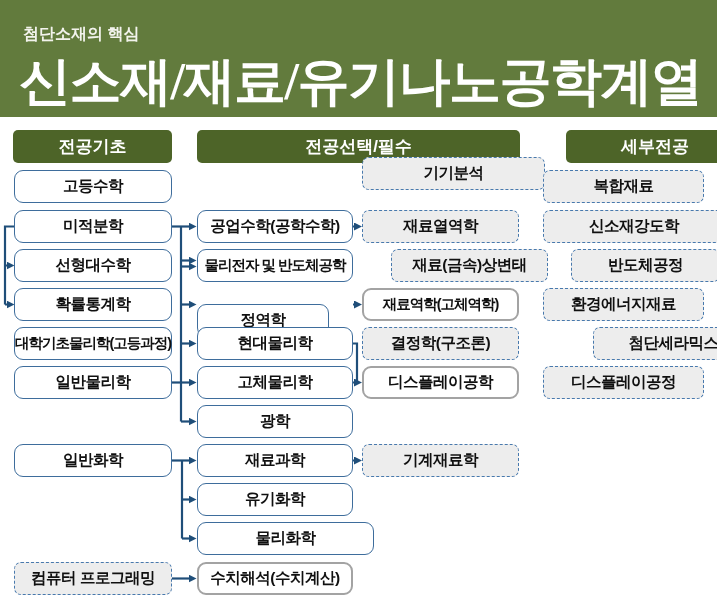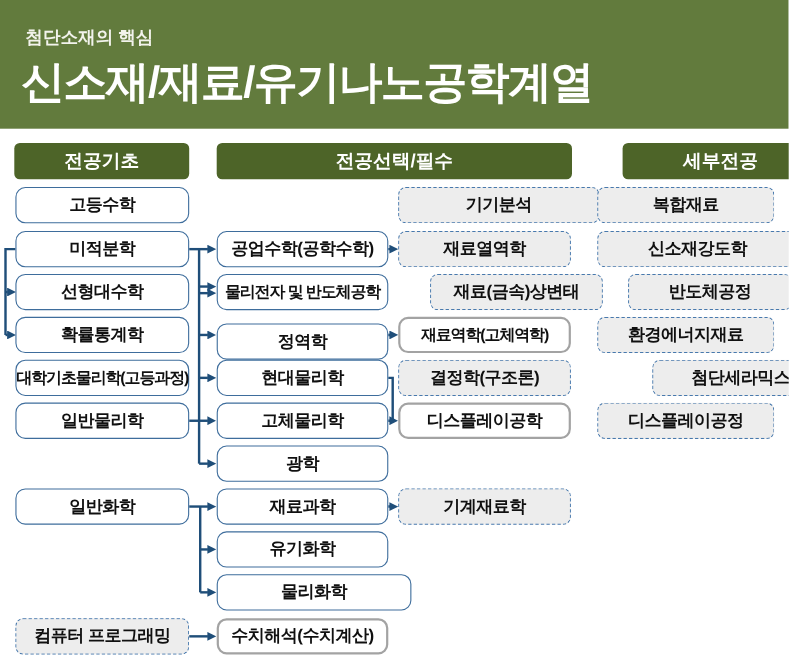--- a/index.html
+++ b/index.html
@@ -3,22 +3,22 @@
 <meta charset="utf-8">
 <style>
   html,body{margin:0;padding:0;}
   body{width:717px;height:600px;position:relative;background:#ffffff;overflow:hidden;
        font-family:"Liberation Sans","DejaVu Sans",sans-serif;}
   .stage{position:absolute;left:0;top:0;width:717px;height:600px;}
 
   .banner{position:absolute;left:0;top:0;width:717px;height:117px;background:#627b3d;}
   .banner .subtitle{position:absolute;left:23px;top:24px;font-size:16px;font-weight:600;
        color:#f2f3ec;letter-spacing:0px;}
-  .banner .title{position:absolute;left:19px;top:47px;font-size:40px;font-weight:800;
-       color:#ffffff;letter-spacing:-1.5px;}
+  .banner .title{position:absolute;left:19px;top:47px;font-size:52px;font-weight:800;
+       color:#ffffff;letter-spacing:-1.5px;font-family:Liberation Serif, serif;}
 
   .colhead{position:absolute;height:33px;background:#4d6428;border-radius:5px;
        color:#ffffff;font-size:17px;font-weight:700;display:flex;align-items:center;
        justify-content:center;box-sizing:border-box;}
 
   .node{position:absolute;height:33px;box-sizing:border-box;background:#ffffff;
        border:1.8px solid #3e6d9c;border-radius:9px;display:flex;align-items:center;
        justify-content:center;font-size:15.5px;font-weight:700;color:#101010;
        letter-spacing:-0.5px;white-space:nowrap;}
   .node.dashed{border:1.8px dashed #4879ad;background:#ededed;border-radius:7px;}
@@ -80,30 +80,30 @@
   <div class="node" style="left:14px;top:210px;width:158px;">미적분학</div>
   <div class="node" style="left:14px;top:249px;width:158px;">선형대수학</div>
   <div class="node" style="left:14px;top:288px;width:158px;">확률통계학</div>
   <div class="node tight" style="left:14px;top:327px;width:158px;">대학기초물리학(고등과정)</div>
   <div class="node" style="left:14px;top:366px;width:158px;">일반물리학</div>
   <div class="node" style="left:14px;top:444px;width:158px;">일반화학</div>
   <div class="node dashed" style="left:14px;top:562px;width:158px;">컴퓨터 프로그래밍</div>
 
   <div class="node" style="left:197px;top:210px;width:156px;">공업수학(공학수학)</div>
   <div class="node tight" style="left:197px;top:249px;width:156px;">물리전자 및 반도체공학</div>
-  <div class="node" style="left:197px;top:294px;width:156px;">정역학</div>
+  <div class="node" style="left:197px;top:304px;width:132px;">정역학</div>
   <div class="node" style="left:197px;top:327px;width:156px;">현대물리학</div>
   <div class="node" style="left:197px;top:366px;width:156px;">고체물리학</div>
   <div class="node" style="left:197px;top:405px;width:156px;">광학</div>
   <div class="node" style="left:197px;top:444px;width:156px;">재료과학</div>
   <div class="node" style="left:197px;top:483px;width:156px;">유기화학</div>
   <div class="node" style="left:197px;top:522px;width:177px;">물리화학</div>
   <div class="node strong" style="left:197px;top:562px;width:156px;">수치해석(수치계산)</div>
 
-  <div class="node dashed" style="left:362px;top:170px;width:183px;">기기분석</div>
+  <div class="node dashed" style="left:362px;top:157px;width:183px;">기기분석</div>
   <div class="node dashed" style="left:362px;top:210px;width:157px;">재료열역학</div>
   <div class="node dashed" style="left:362px;top:249px;width:157px;margin-left:29px;">재료(금속)상변태</div>
   <div class="node strong tight" style="left:362px;top:288px;width:157px;">재료역학(고체역학)</div>
   <div class="node dashed" style="left:362px;top:327px;width:157px;">결정학(구조론)</div>
   <div class="node strong" style="left:362px;top:366px;width:157px;">디스플레이공학</div>
   <div class="node dashed" style="left:362px;top:444px;width:157px;">기계재료학</div>
 
   <div class="node dashed" style="left:543px;top:170px;width:161px;">복합재료</div>
   <div class="node dashed" style="left:543px;top:210px;width:182px;text-align:center;">신소재강도학</div>
   <div class="node dashed" style="left:571px;top:249px;width:149px;">반도체공정</div>

